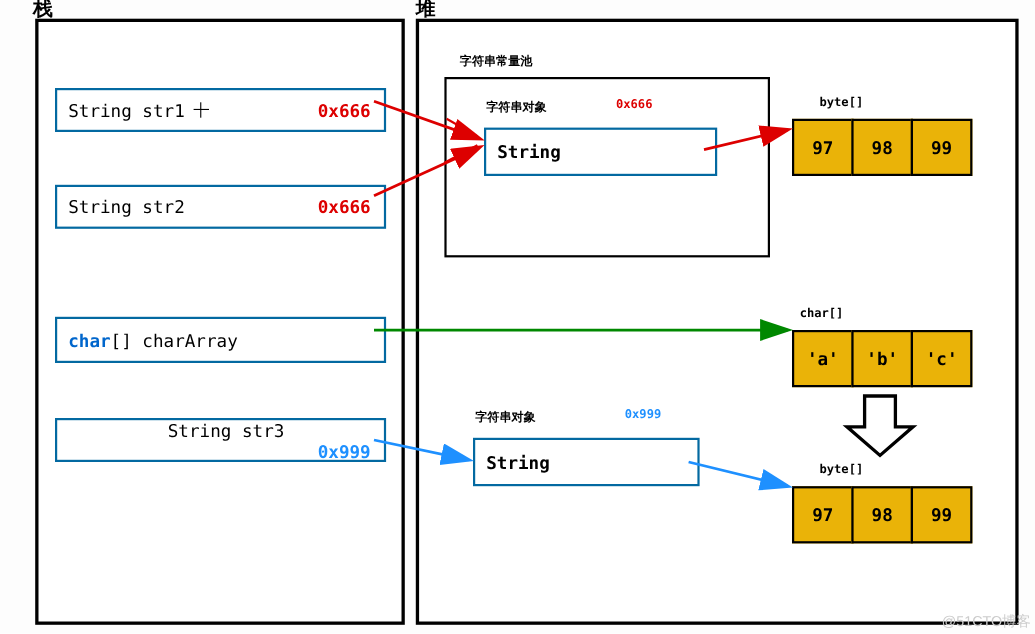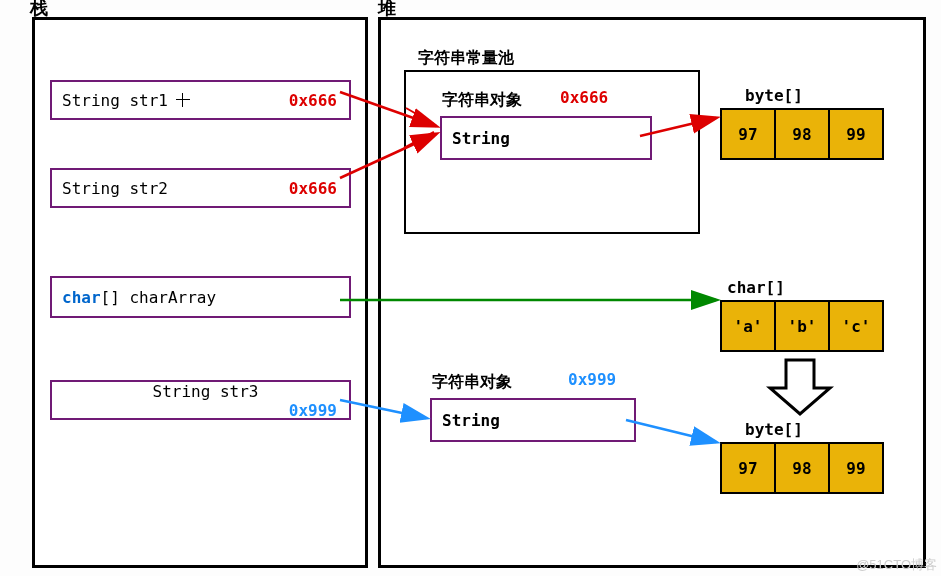--- a/index.html
+++ b/index.html
@@ -1,23 +1,23 @@
 <!DOCTYPE html>
 <html><head>
 <meta charset="utf-8">
 <style>
   html,body{margin:0;padding:0;font-family:Consolas,"Microsoft YaHei",monospace;background:#fdfdfd;}
   .canvas{position:relative;width:941px;height:576px;}
   svg{position:absolute;top:0;left:0;}
   .box{position:absolute;border:2px solid #000;background:#fff;}
   .cell{position:absolute;border:2px solid #000;background:#eab308;display:flex;align-items:center;justify-content:center;font-weight:bold;font-size:16px;}
-  .varbox{position:absolute;border:2px solid #701a75;background:#fff;display:flex;align-items:center;padding-left:10px;font-size:16px;}
+  .varbox{position:absolute;border:2px solid #0369a1;background:#fff;display:flex;align-items:center;padding-left:10px;font-size:16px;}
   .varbox .addr{margin-left:auto;margin-right:12px;color:#d00;font-weight:bold;}
   .label{position:absolute;font-size:18px;font-weight:bold;}
-  .small{font-size:16px;}
+  .small{font-size:11px;}
   .blue{color:#06c;}
   .red{color:#d00;}
   .dodger{color:#1e90ff;text-align:center;}
   .cursor{display:inline-block;width:14px;height:14px;margin-left:8px;position:relative;}
   .cursor::before,.cursor::after{content:"";position:absolute;background:#000;}
   .cursor::before{left:6px;top:0;width:1px;height:14px;}
   .cursor::after{top:6px;left:0;height:1px;width:14px;}
   .watermark{position:absolute;right:4px;bottom:2px;color:#ccc;font-size:13px;font-family:Arial;}
 </style>
 </head>
@@ -33,21 +33,21 @@
 
   <div class="varbox" style="left:50px;top:80px;width:287px;height:36px;">
     <span>String str1</span>
       <span class="cursor"></span>
     <span class="addr">0x666</span>
   </div>
   <div class="varbox" style="left:50px;top:168px;width:287px;height:36px;">
     <span>String str2</span>
     <span class="addr">0x666</span>
   </div>
-  <div class="varbox" style="left:50px;top:276px;width:287px;height:38px;">
+  <div class="varbox" style="left:50px;top:288px;width:287px;height:38px;">
     <span><b class="blue">char</b><span>[] charArray</span></span>
   </div>
   <div class="varbox" style="left:50px;top:380px;width:287px;height:36px;flex-direction:column;">
     <span>String str3</span>
     <span class="addr dodger" style="color:#1e90ff;">0x999</span>
   </div>
 
   <div class="box" style="left:404px;top:70px;width:292px;height:160px;"></div>
   <div class="label small" style="left:418px;top:48px;">字符串常量池</div>
 

